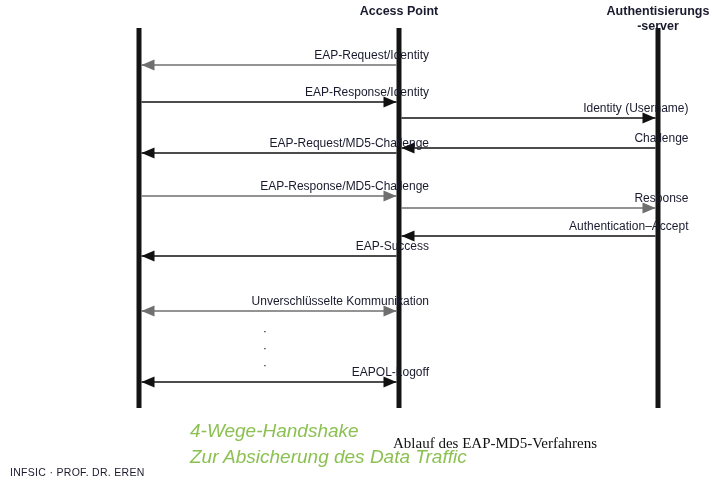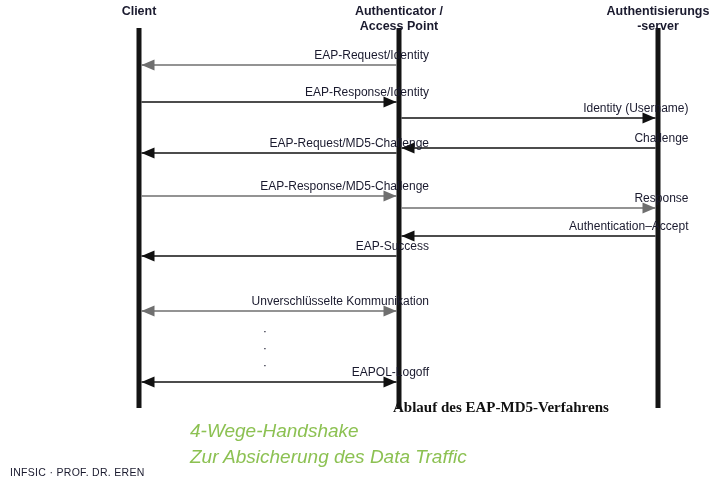--- a/index.html
+++ b/index.html
@@ -98,25 +98,22 @@
       <polygon points="401.5,236 414.5,230.5 414.5,241.5" fill="#111111"></polygon>
       <line x1="396.5" y1="256" x2="141.5" y2="256" stroke="#111111" stroke-width="1.4"></line>
       <polygon points="141.5,256 154.5,250.5 154.5,261.5" fill="#111111"></polygon>
       <line x1="141.5" y1="311" x2="396.5" y2="311" stroke="#6f6f6f" stroke-width="1.4"></line>
       <polygon points="141.5,311 154.5,305.5 154.5,316.5" fill="#6f6f6f"></polygon>
       <polygon points="396.5,311 383.5,305.5 383.5,316.5" fill="#6f6f6f"></polygon>
       <line x1="141.5" y1="382" x2="396.5" y2="382" stroke="#111111" stroke-width="1.4"></line>
       <polygon points="141.5,382 154.5,376.5 154.5,387.5" fill="#111111"></polygon>
       <polygon points="396.5,382 383.5,376.5 383.5,387.5" fill="#111111"></polygon>
     </svg>
-<div class="actor-label" style="left: 39px; top: 4px; width: 200px;">
-      <div>Client</div>
-    </div><div class="actor-label" style="left: 299px; top: 4px; width: 200px;">
-      <div>Authenticator /</div>
+<div class="actor-label" style="left: 299px; top: 4px; width: 200px;">
       <div>Access Point</div>
     </div><div class="actor-label" style="left: 558px; top: 4px; width: 200px;">
       <div>Authentisierungs</div>
       <div>-server</div>
     </div><div class="msg-label" style="left: 109px; top: 48px; width: 320px;">EAP-Request/Identity</div><div class="msg-label" style="left: 109px; top: 85px; width: 320px;">EAP-Response/Identity</div><div class="msg-label" style="left: 368.5px; top: 101px; width: 320px;">Identity (Username)</div><div class="msg-label" style="left: 368.5px; top: 131px; width: 320px;">Challenge</div><div class="msg-label" style="left: 109px; top: 136px; width: 320px;">EAP-Request/MD5-Challenge</div><div class="msg-label" style="left: 109px; top: 179px; width: 320px;">EAP-Response/MD5-Challenge</div><div class="msg-label" style="left: 368.5px; top: 191px; width: 320px;">Response</div><div class="msg-label" style="left: 368.5px; top: 219px; width: 320px;">Authentication–Accept</div><div class="msg-label" style="left: 109px; top: 239px; width: 320px;">EAP-Success</div><div class="msg-label" style="left: 109px; top: 294px; width: 320px;">Unverschlüsselte Kommunikation</div><div class="msg-label" style="left: 109px; top: 365px; width: 320px;">EAPOL-Logoff</div><div class="vdots" style="left: 255px; top: 322px; width: 20px;">
       <div>·</div>
       <div>·</div>
       <div>·</div>
-    </div><div class="caption-green" style="left: 190px; top: 418px;">4-Wege-Handshake</div><div class="caption-green" style="left: 190px; top: 444px;">Zur Absicherung des Data Traffic</div><div class="caption-black" style="left: 393px; top: 399px; font-weight: bold;">Ablauf des EAP-MD5-Verfahrens</div><div class="footer-text" style="left: 10px; top: 466px; text-align: center;">INFSIC · PROF. DR. EREN</div></div>
+    </div><div class="caption-green" style="left: 190px; top: 418px;">4-Wege-Handshake</div><div class="caption-green" style="left: 190px; top: 444px;">Zur Absicherung des Data Traffic</div><div class="caption-black" style="left: 393px; top: 435px;">Ablauf des EAP-MD5-Verfahrens</div><div class="footer-text" style="left: 10px; top: 466px; text-align: center;">INFSIC · PROF. DR. EREN</div></div>
 
 </body></html>

